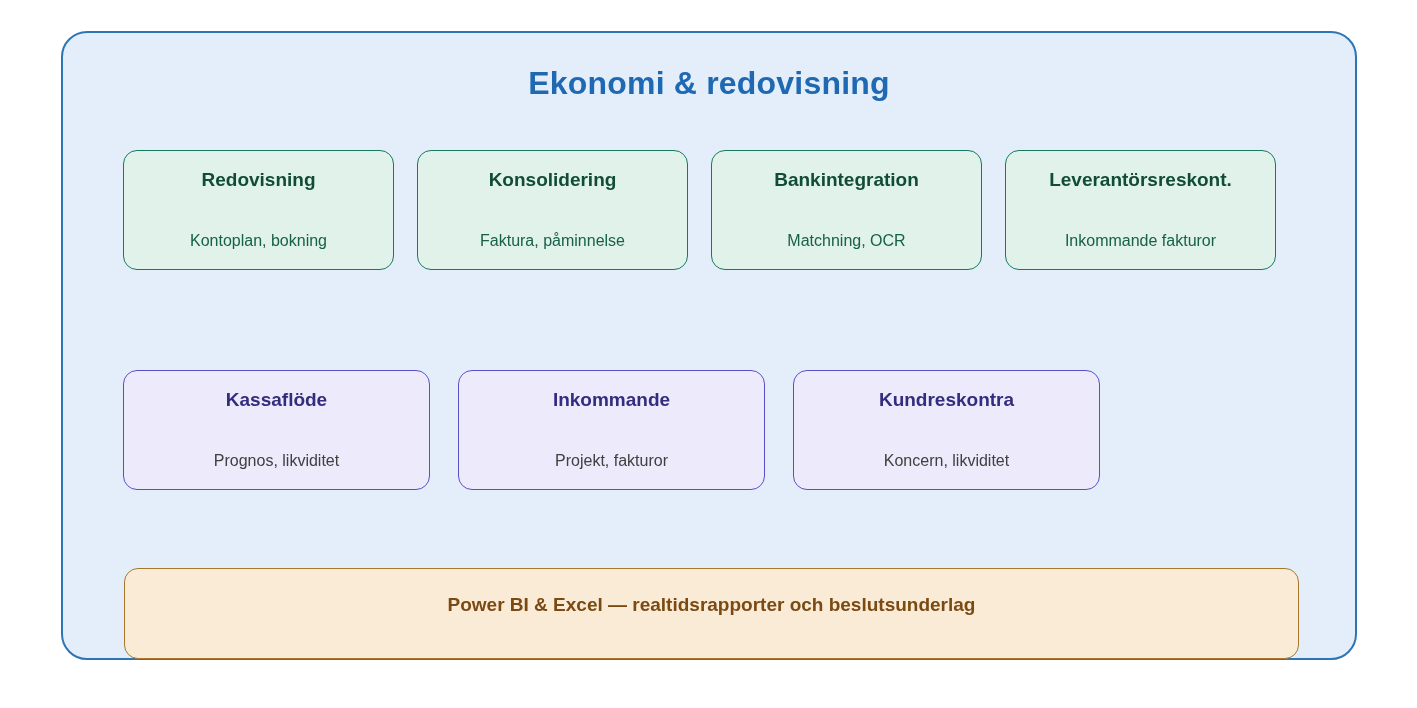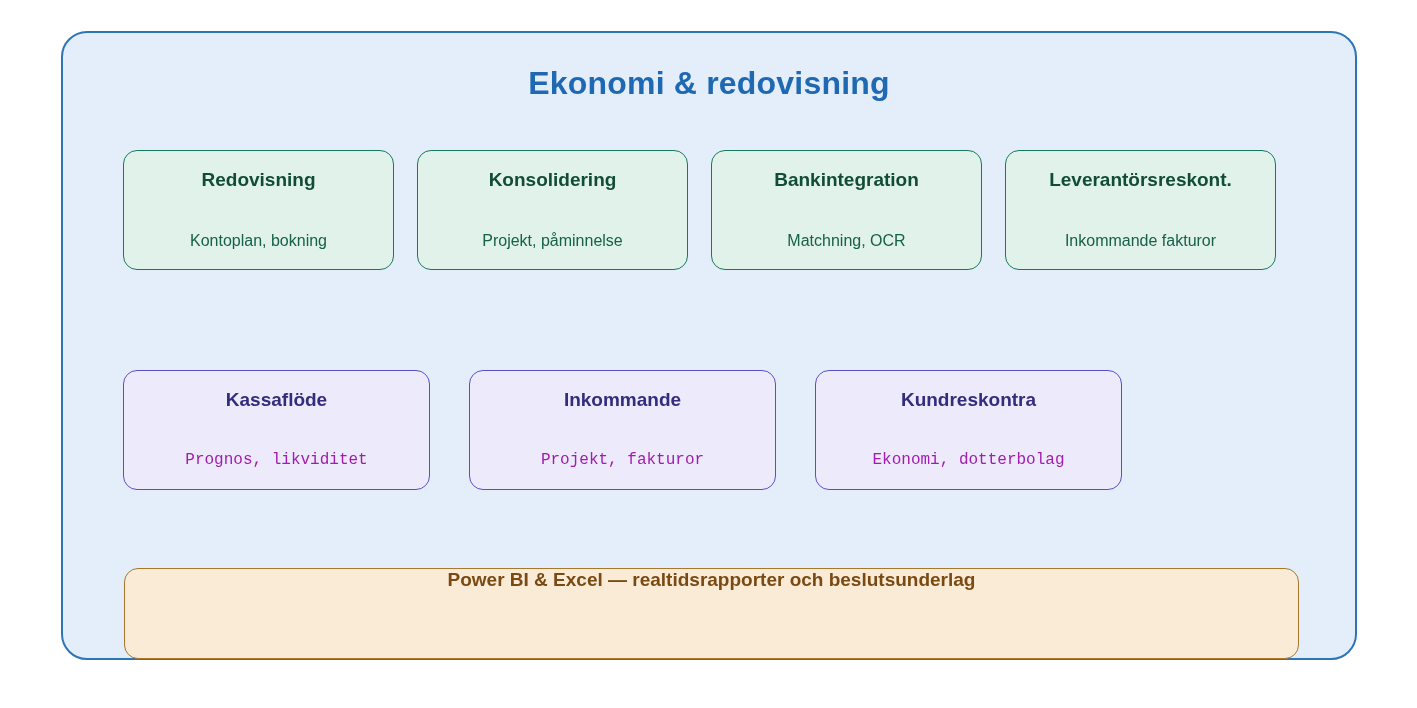--- a/index.html
+++ b/index.html
@@ -54,21 +54,21 @@
     align-items: flex-start;
   }
   #row-green {
     left: 60px;
     top: 117px;
     gap: 23px;
   }
   #row-purple {
     left: 60px;
     top: 337px;
-    gap: 39px;
+    gap: 28px;
   }
 
   .card {
     box-sizing: border-box;
     height: 120px;
     border-radius: 14px;
     border-width: 1.6px;
     border-style: solid;
     display: flex;
     flex-direction: column;
@@ -99,36 +99,37 @@
   .card.green .card-title { color: #114C38; }
   .card.green .card-sub   { color: #17604A; }
 
   
   .card.purple {
     width: 307px;
     background: #ECEAFB;
     border-color: #5B4FC7;
   }
   .card.purple .card-title { color: #342C7E; }
-  .card.purple .card-sub   { color: #a21caf; font-family: Liberation Mono, monospace; }
+  .card.purple .card-sub   { color: #404040; }
 
   
   #banner {
     position: absolute;
     left: 61px;
     top: 535px;
     width: 1175px;
     height: 91px;
     box-sizing: border-box;
     background: #FAEBD7;
     border: 1.6px solid #A9762E;
     border-radius: 14px;
     display: flex;
     align-items: flex-start;
     justify-content: center;
+    padding-top: 25px;
   }
   #banner-text {
     font-size: 19px;
     font-weight: bold;
     color: #7A4A12;
     text-align: center;
     line-height: 1.15;
   }
 </style>
 </head>
@@ -142,21 +143,21 @@
 
     <div class="card-row" id="row-green">
 
       <div class="card green">
         <div class="card-title">Redovisning</div>
         <div class="card-sub">Kontoplan, bokning</div>
       </div>
 
       <div class="card green">
         <div class="card-title">Konsolidering</div>
-        <div class="card-sub">Projekt, påminnelse</div>
+        <div class="card-sub">Faktura, påminnelse</div>
       </div>
 
       <div class="card green">
         <div class="card-title">Bankintegration</div>
         <div class="card-sub">Matchning, OCR</div>
       </div>
 
       <div class="card green">
         <div class="card-title">Leverantörsreskont.</div>
         <div class="card-sub">Inkommande fakturor</div>
@@ -171,21 +172,21 @@
         <div class="card-sub">Prognos, likviditet</div>
       </div>
 
       <div class="card purple">
         <div class="card-title">Inkommande</div>
         <div class="card-sub">Projekt, fakturor</div>
       </div>
 
       <div class="card purple">
         <div class="card-title">Kundreskontra</div>
-        <div class="card-sub">Ekonomi, dotterbolag</div>
+        <div class="card-sub">Koncern, likviditet</div>
       </div>
 
     </div>
 
     <div id="banner">
       <div id="banner-text">Power BI &amp; Excel — realtidsrapporter och beslutsunderlag</div>
     </div>
 
   </div>
 </div>

